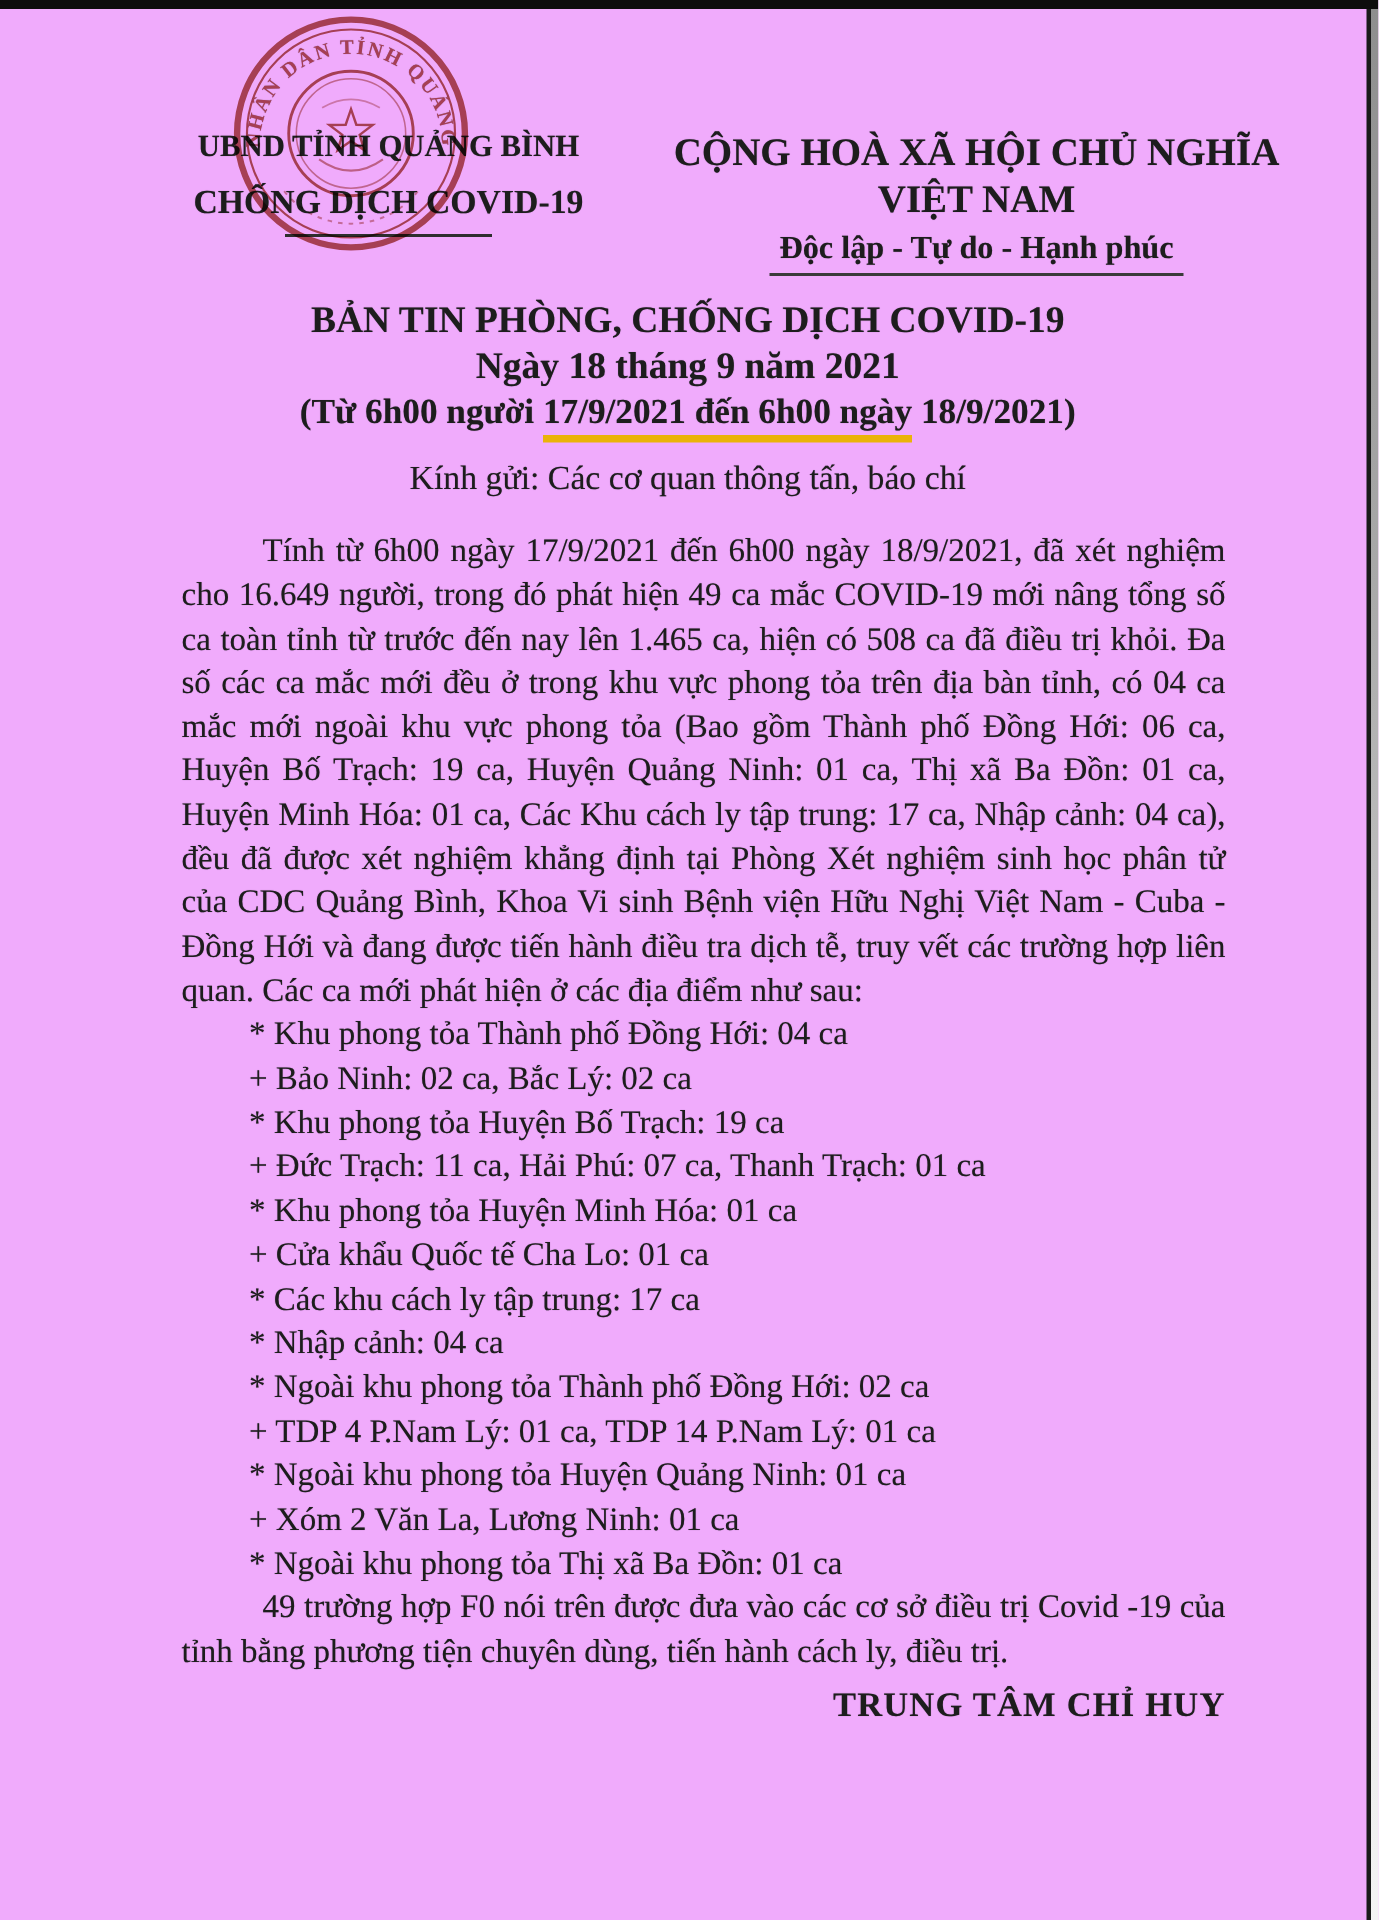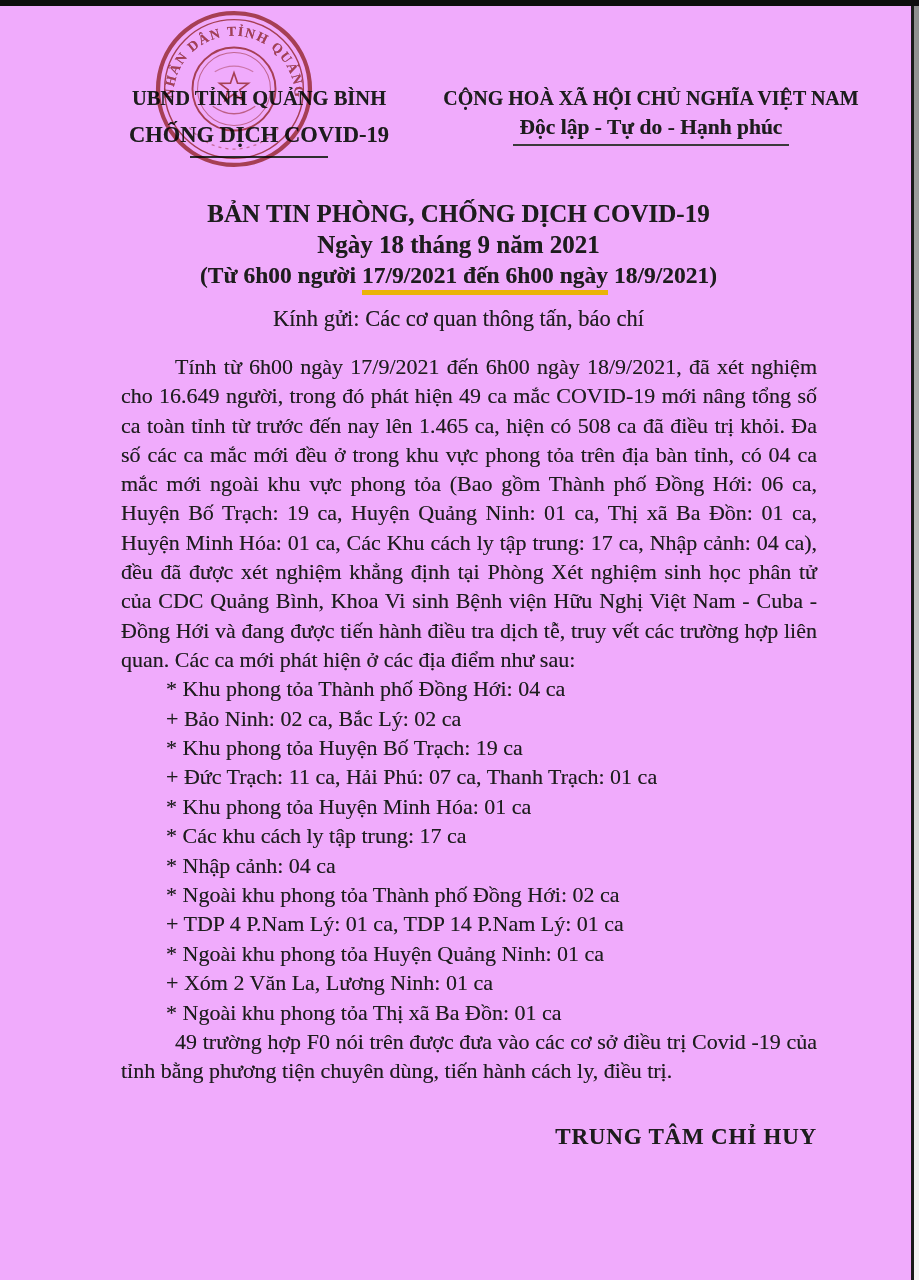--- a/index.html
+++ b/index.html
@@ -25,21 +25,21 @@
     text-align:center;font-weight:bold;line-height:1.18;
   }
   .hl1{font-size:20.5px;}
   .hl2{font-size:22.5px;margin-top:3px;}
   .hl3{font-size:22.5px;margin-top:12px;}
   .hl-rule{width:138px;border-top:2px solid #2e2e2e;margin:7px auto 0;}
   .header-right{
     position:absolute;left:428px;top:86px;width:446px;
     text-align:center;font-weight:bold;line-height:1.2;
   }
-  .hr1{font-size:20px;font-family:Liberation Serif, serif;}
+  .hr1{font-size:26px;font-family:Liberation Serif, serif;}
   .hr2{font-size:21.5px;margin-top:5px;}
   .hr2 span{display:inline-block;border-bottom:2px solid #3a3a3a;padding:0 7px 3px;}
   
   .stamp{
     position:absolute;left:153px;top:8px;width:162px;height:162px;
     color:#a6463d;mix-blend-mode:multiply;opacity:.88;
   }
   .stamp .s-ring,.stamp .s-line{stroke:currentColor;fill:none;}
   .stamp .s-text{fill:currentColor;font-family:"Liberation Serif",serif;font-weight:bold;}
   
@@ -119,20 +119,21 @@
         <div class="loc-item">* Khu phong tỏa Thành phố Đồng Hới: 04 ca</div>
 
         <div class="loc-item">+ Bảo Ninh: 02 ca, Bắc Lý: 02 ca</div>
 
         <div class="loc-item">* Khu phong tỏa Huyện Bố Trạch: 19 ca</div>
 
         <div class="loc-item">+ Đức Trạch: 11 ca, Hải Phú: 07 ca, Thanh Trạch: 01 ca</div>
 
         <div class="loc-item">* Khu phong tỏa Huyện Minh Hóa: 01 ca</div>
 
+        <div class="loc-item">+ Cửa khẩu Quốc tế Cha Lo: 01 ca</div>
 
         <div class="loc-item">* Các khu cách ly tập trung: 17 ca</div>
 
         <div class="loc-item">* Nhập cảnh: 04 ca</div>
 
         <div class="loc-item">* Ngoài khu phong tỏa Thành phố Đồng Hới: 02 ca</div>
 
         <div class="loc-item">+ TDP 4 P.Nam Lý: 01 ca, TDP 14 P.Nam Lý: 01 ca</div>
 
         <div class="loc-item">* Ngoài khu phong tỏa Huyện Quảng Ninh: 01 ca</div>

